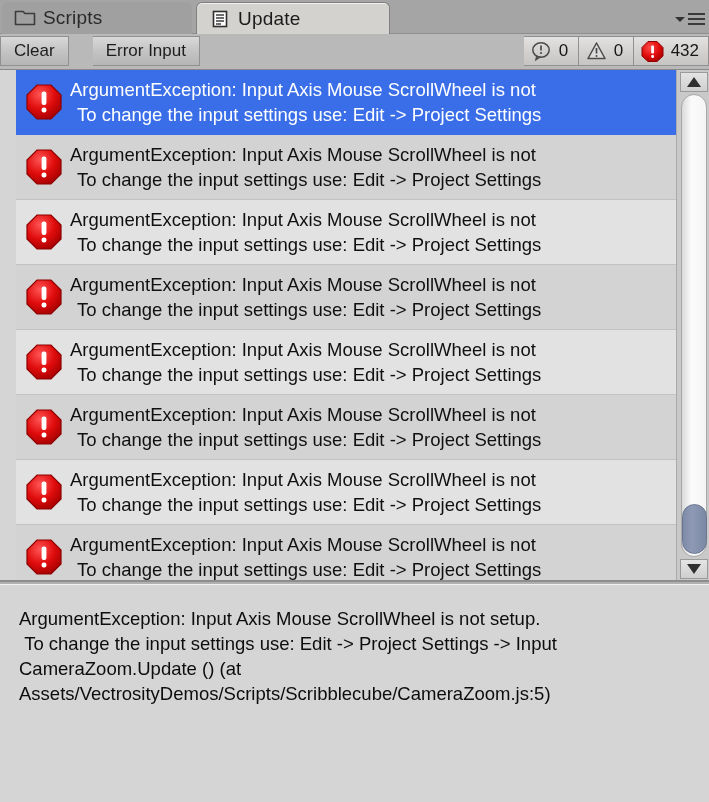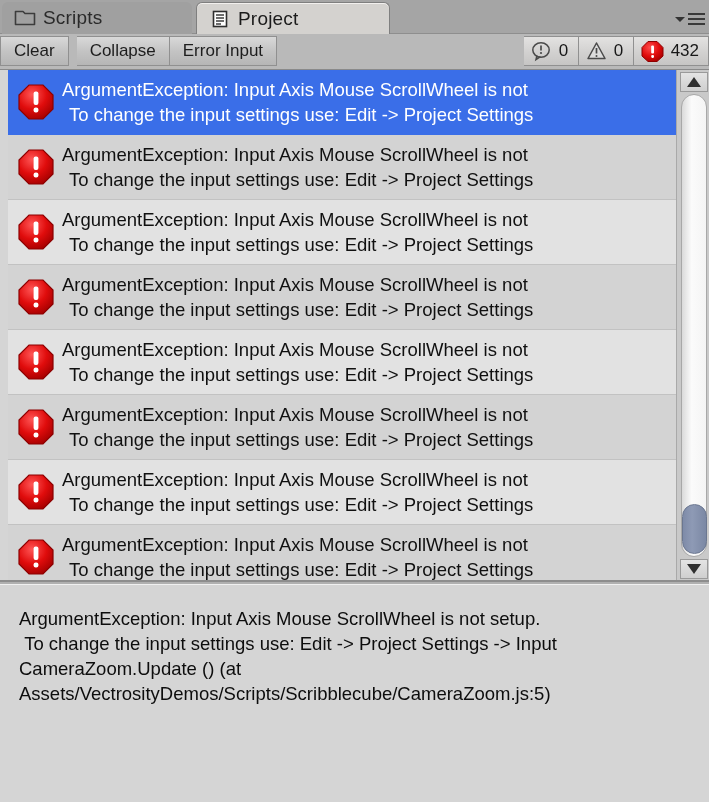--- a/index.html
+++ b/index.html
@@ -113,21 +113,21 @@
     display: flex;
     align-items: stretch;
   }
 
   .tbtn {
     position: relative;
     display: flex;
     align-items: center;
     justify-content: center;
     padding: 0 13px;
-    margin: 2px 0 3px 0;
+    margin: 2px 16px 3px 0;
     font-size: 17px;
     color: #1d1d1d;
     background: linear-gradient(to bottom, #d9d9d9 0%, #c3c3c3 52%, #b6b6b6 100%);
     border: 1px solid #909090;
     border-left-width: 0;
     box-sizing: border-box;
     white-space: nowrap;
   }
   .tbtn:first-child { border-left-width: 1px; }
   .tbtn.on {
@@ -164,21 +164,21 @@
     width: 709px;
     height: 512px;
     background: #d5d5d5;
     overflow: hidden;
     box-sizing: border-box;
     border-bottom: 2px solid #8d8d8d;
   }
 
   .rows {
     position: absolute;
-    left: 8px; top: 0;
+    left: 16px; top: 0;
     width: 676px;
     height: 579px;
     overflow: hidden;
   }
 
   .logrow {
     position: relative;
     height: 65px;
     display: flex;
     align-items: center;
@@ -314,37 +314,36 @@
     <div class="tab tab-active">
       <svg class="tab-icon" viewBox="0 0 22 20">
         <rect x="4.5" y="2.5" width="13" height="15" fill="#ffffff" stroke="#2e2e2e" stroke-width="1.6"></rect>
         <g stroke="#2e2e2e" stroke-width="1.4">
           <line x1="7" y1="6" x2="15" y2="6"></line>
           <line x1="7" y1="9" x2="15" y2="9"></line>
           <line x1="7" y1="12" x2="15" y2="12"></line>
           <line x1="7" y1="15" x2="12" y2="15"></line>
         </g>
       </svg>
-      <span class="tab-label">Project</span>
+      <span class="tab-label">Update</span>
     </div>
 
     <div class="window-menu">
       <span class="menu-caret"></span>
       <span class="burger">
         <i></i>
           <i></i>
           <i></i>
       </span>
     </div>
   </div>
 
   <div class="toolbar">
     <div class="tbtn">Clear</div>
     <div class="tbtn-sep"></div>
-    <div class="tbtn">Collapse</div>
     <div class="tbtn">Error Input</div>
 
     <div class="toolbar-spacer"></div>
 
     <div class="countbtn">
       <svg width="24" height="22" viewBox="0 0 24 22">
         <ellipse cx="11" cy="10" rx="8.2" ry="7.2" fill="none" stroke="#4a4a4a" stroke-width="1.5"></ellipse>
         <path d="M7 15.5 L6 19.5 L10.5 16.6" fill="none" stroke="#4a4a4a" stroke-width="1.5"></path>
         <line x1="11" y1="5.5" x2="11" y2="10.5" stroke="#4a4a4a" stroke-width="1.7"></line>
         <circle cx="11" cy="13" r="1.1" fill="#4a4a4a"></circle>

